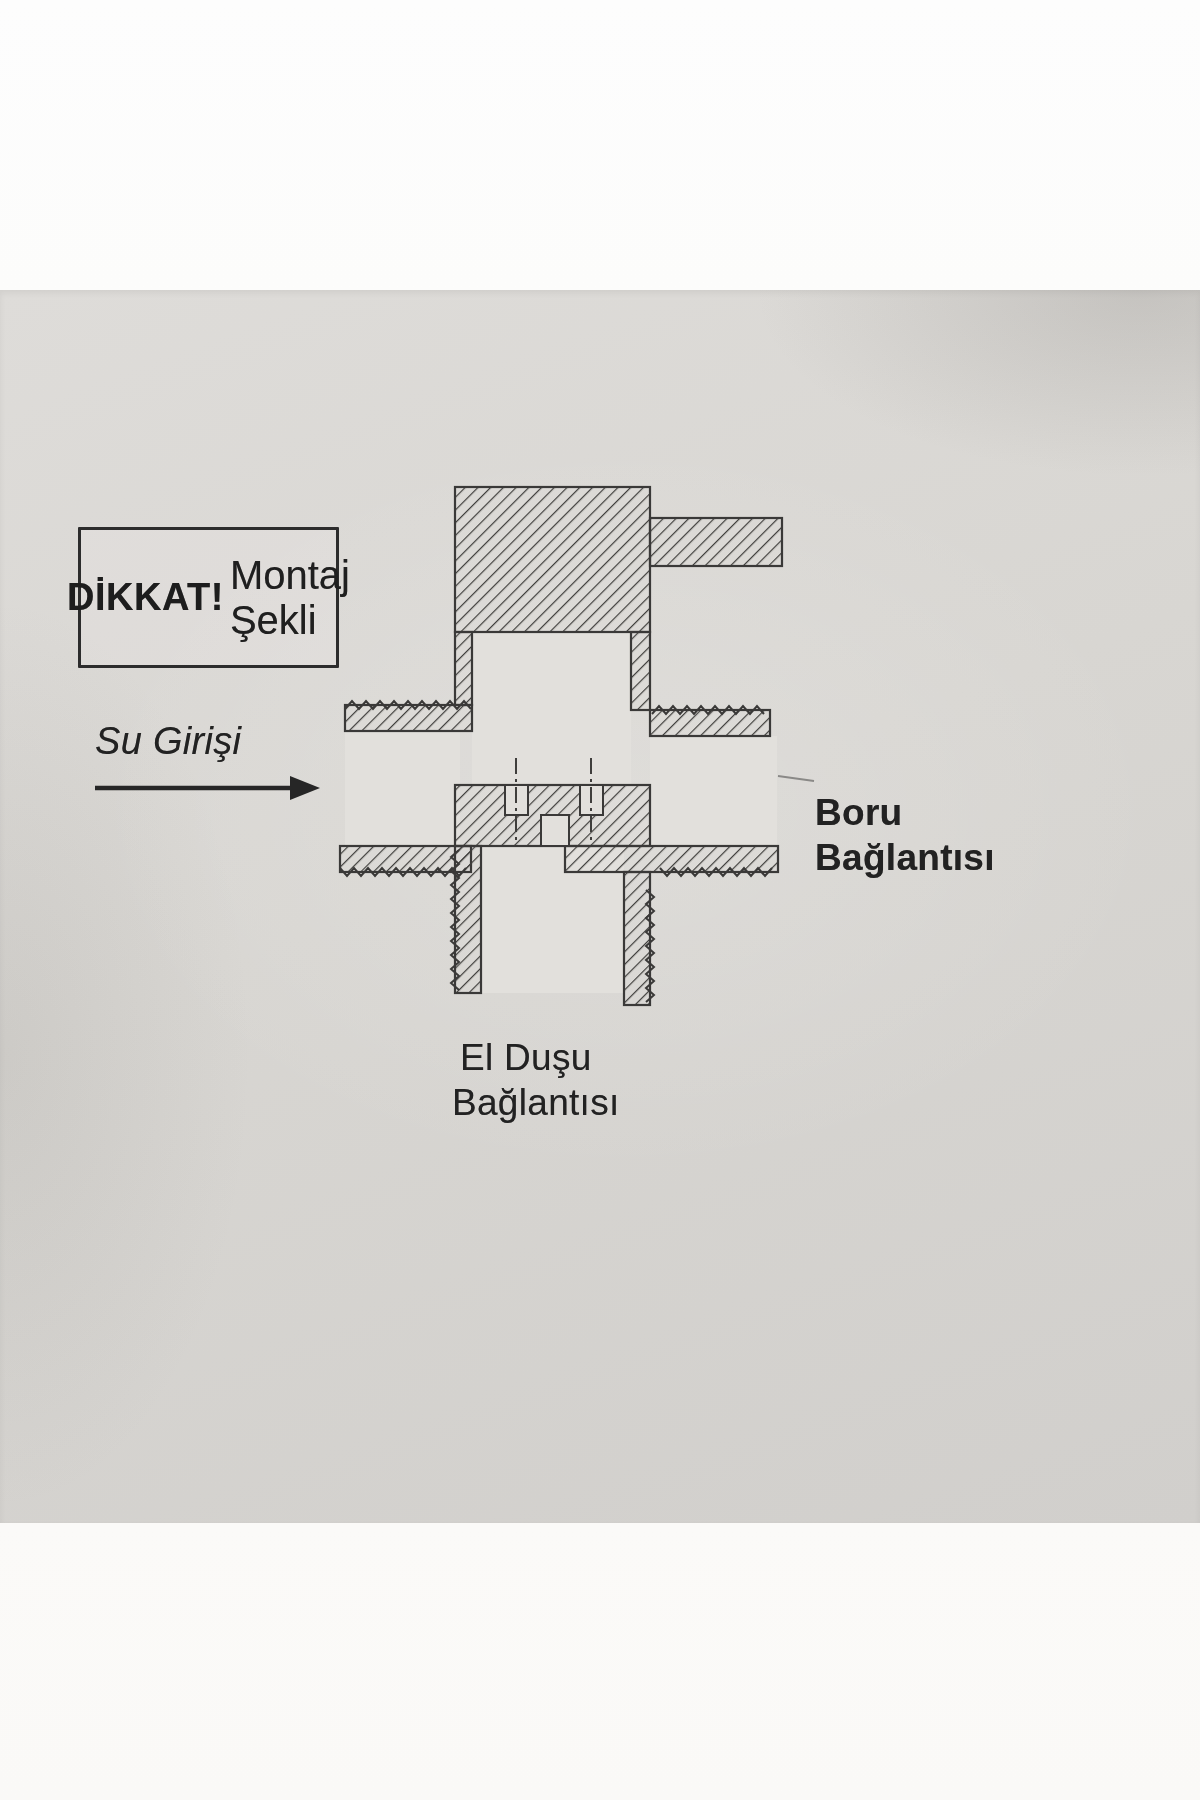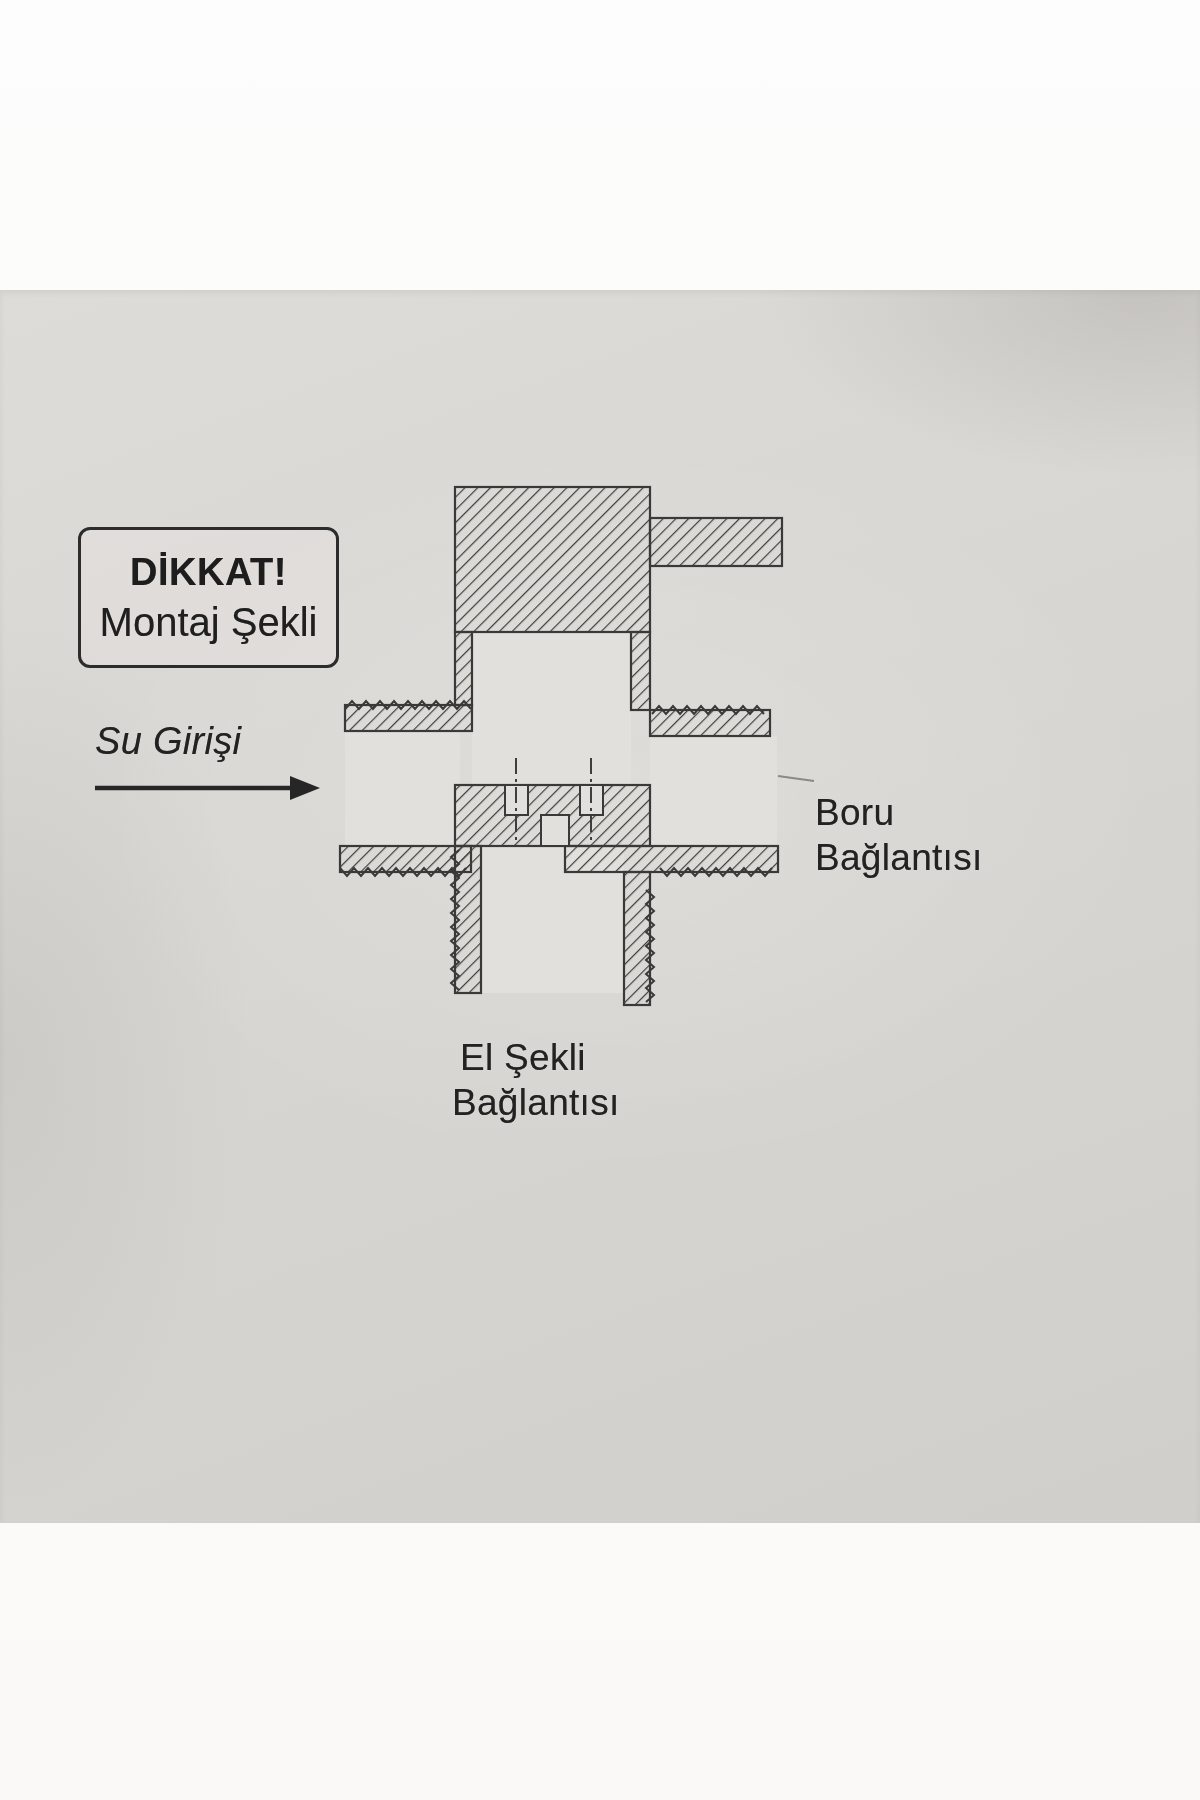--- a/index.html
+++ b/index.html
@@ -28,29 +28,29 @@
       radial-gradient(420px 760px at 0% 62%, rgba(122,119,115,.12), transparent 60%),
       radial-gradient(760px 520px at 52% 42%, rgba(255,255,255,.16), transparent 72%);
   }
   .drawing-svg{position:absolute;left:0;top:0;}
   .label{
     position:absolute;color:#222;font-size:37px;line-height:1.22;
     letter-spacing:.3px;text-shadow:0 0 .6px rgba(45,45,45,.45);
   }
   .warning-box{
     position:absolute;left:78px;top:237px;width:255px;height:135px;
-    border:3px solid #2c2c2c;border-radius:12px;
-    display:flex;flex-direction:column;align-items:center;justify-content:center;
+    border:3px solid #2c2c2c;border-radius:1px;
+    display:flex;flex-direction:row;align-items:center;justify-content:center;
     gap:6px;background:rgba(238,236,233,.20);
   }
   .warning-title{font-size:38px;font-weight:bold;color:#1d1d1d;letter-spacing:.5px;
     text-shadow:0 0 .6px rgba(30,30,30,.5);}
   .warning-sub{font-size:40px;color:#1f1f1f;text-shadow:0 0 .6px rgba(30,30,30,.45);}
   .su-girisi{left:95px;top:428px;font-size:38px;font-style:italic;}
-  .boru-label{left:815px;top:500px;}
+  .boru-label{left:815px;top:500px;font-weight:bold;}
   .eldusu-label{left:452px;top:745px;}
   .eldusu-label .l1{padding-left:8px;}
 </style>
 </head>
 <body>
 
 <div class="stage">
 
   <div class="band-top"></div>
 
@@ -118,21 +118,21 @@
     </div>
 
     <div class="label su-girisi">Su Girişi</div>
 
     <div class="label boru-label">
       <div>Boru</div>
       <div>Bağlantısı</div>
     </div>
 
     <div class="label eldusu-label">
-      <div class="l1">El Şekli</div>
+      <div class="l1">El Duşu</div>
       <div>Bağlantısı</div>
     </div>
 
   </div>
 
   <div class="band-bottom"></div>
 
 </div>
 
 </body></html>

